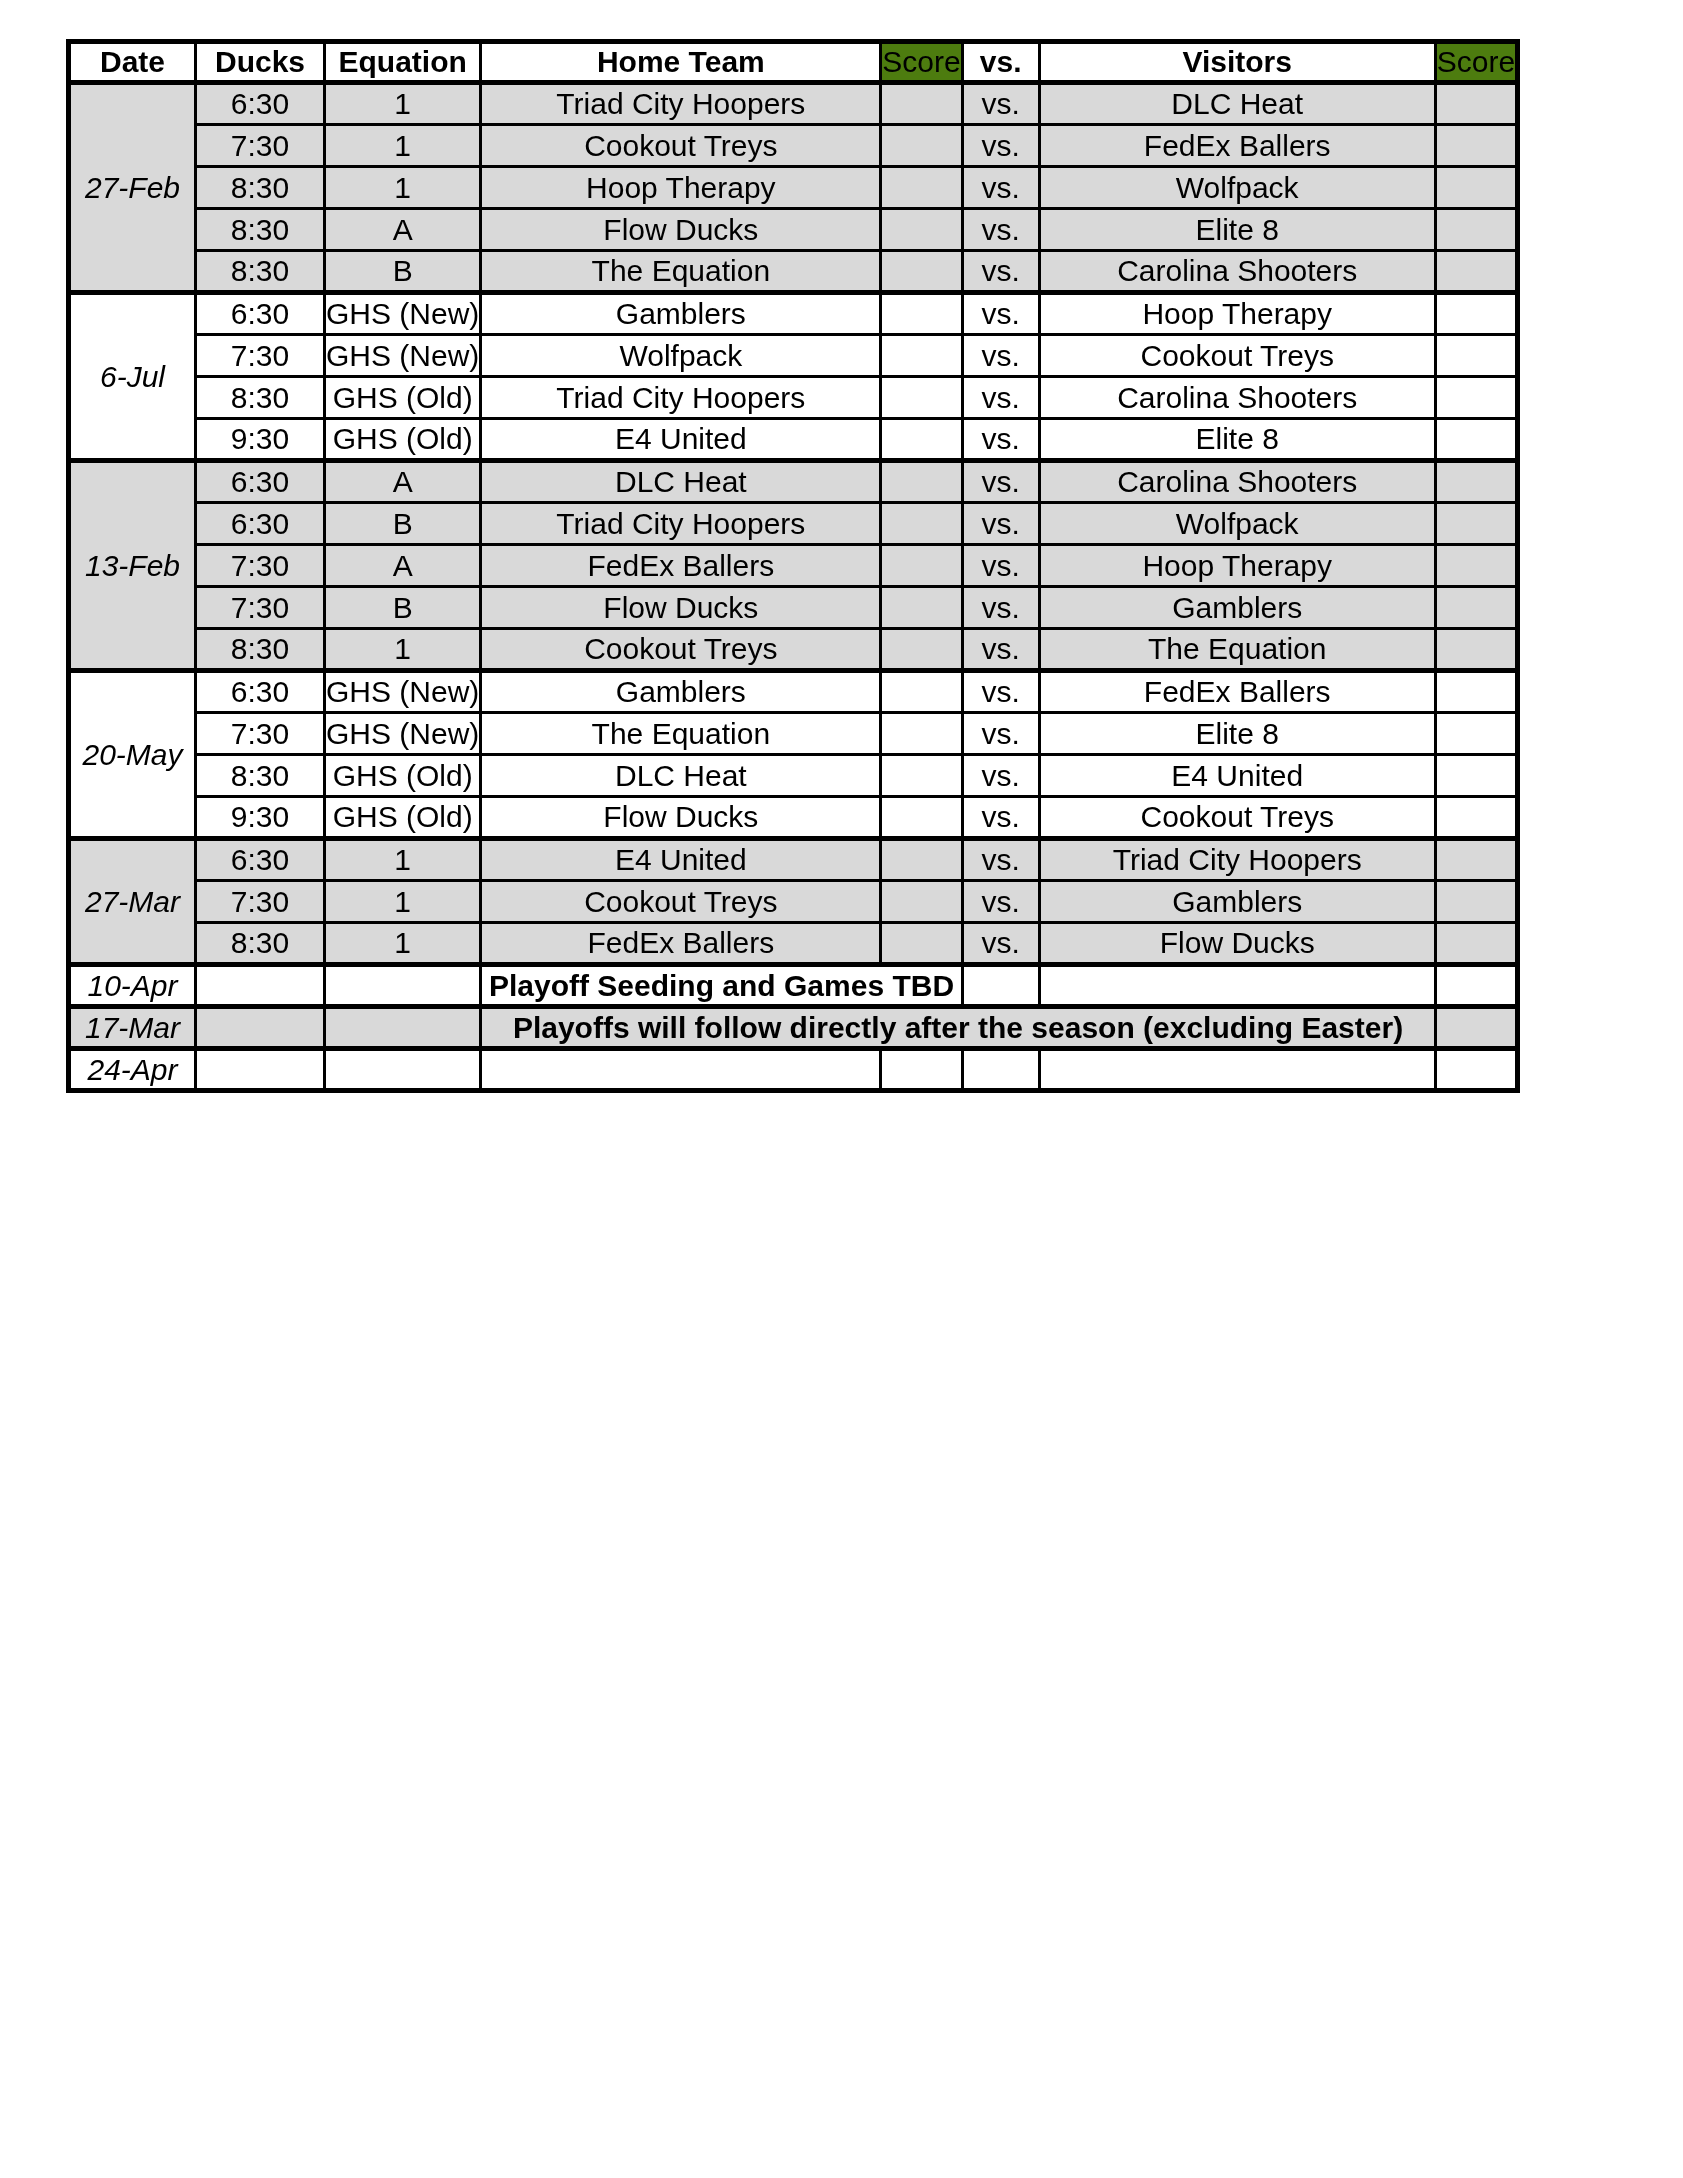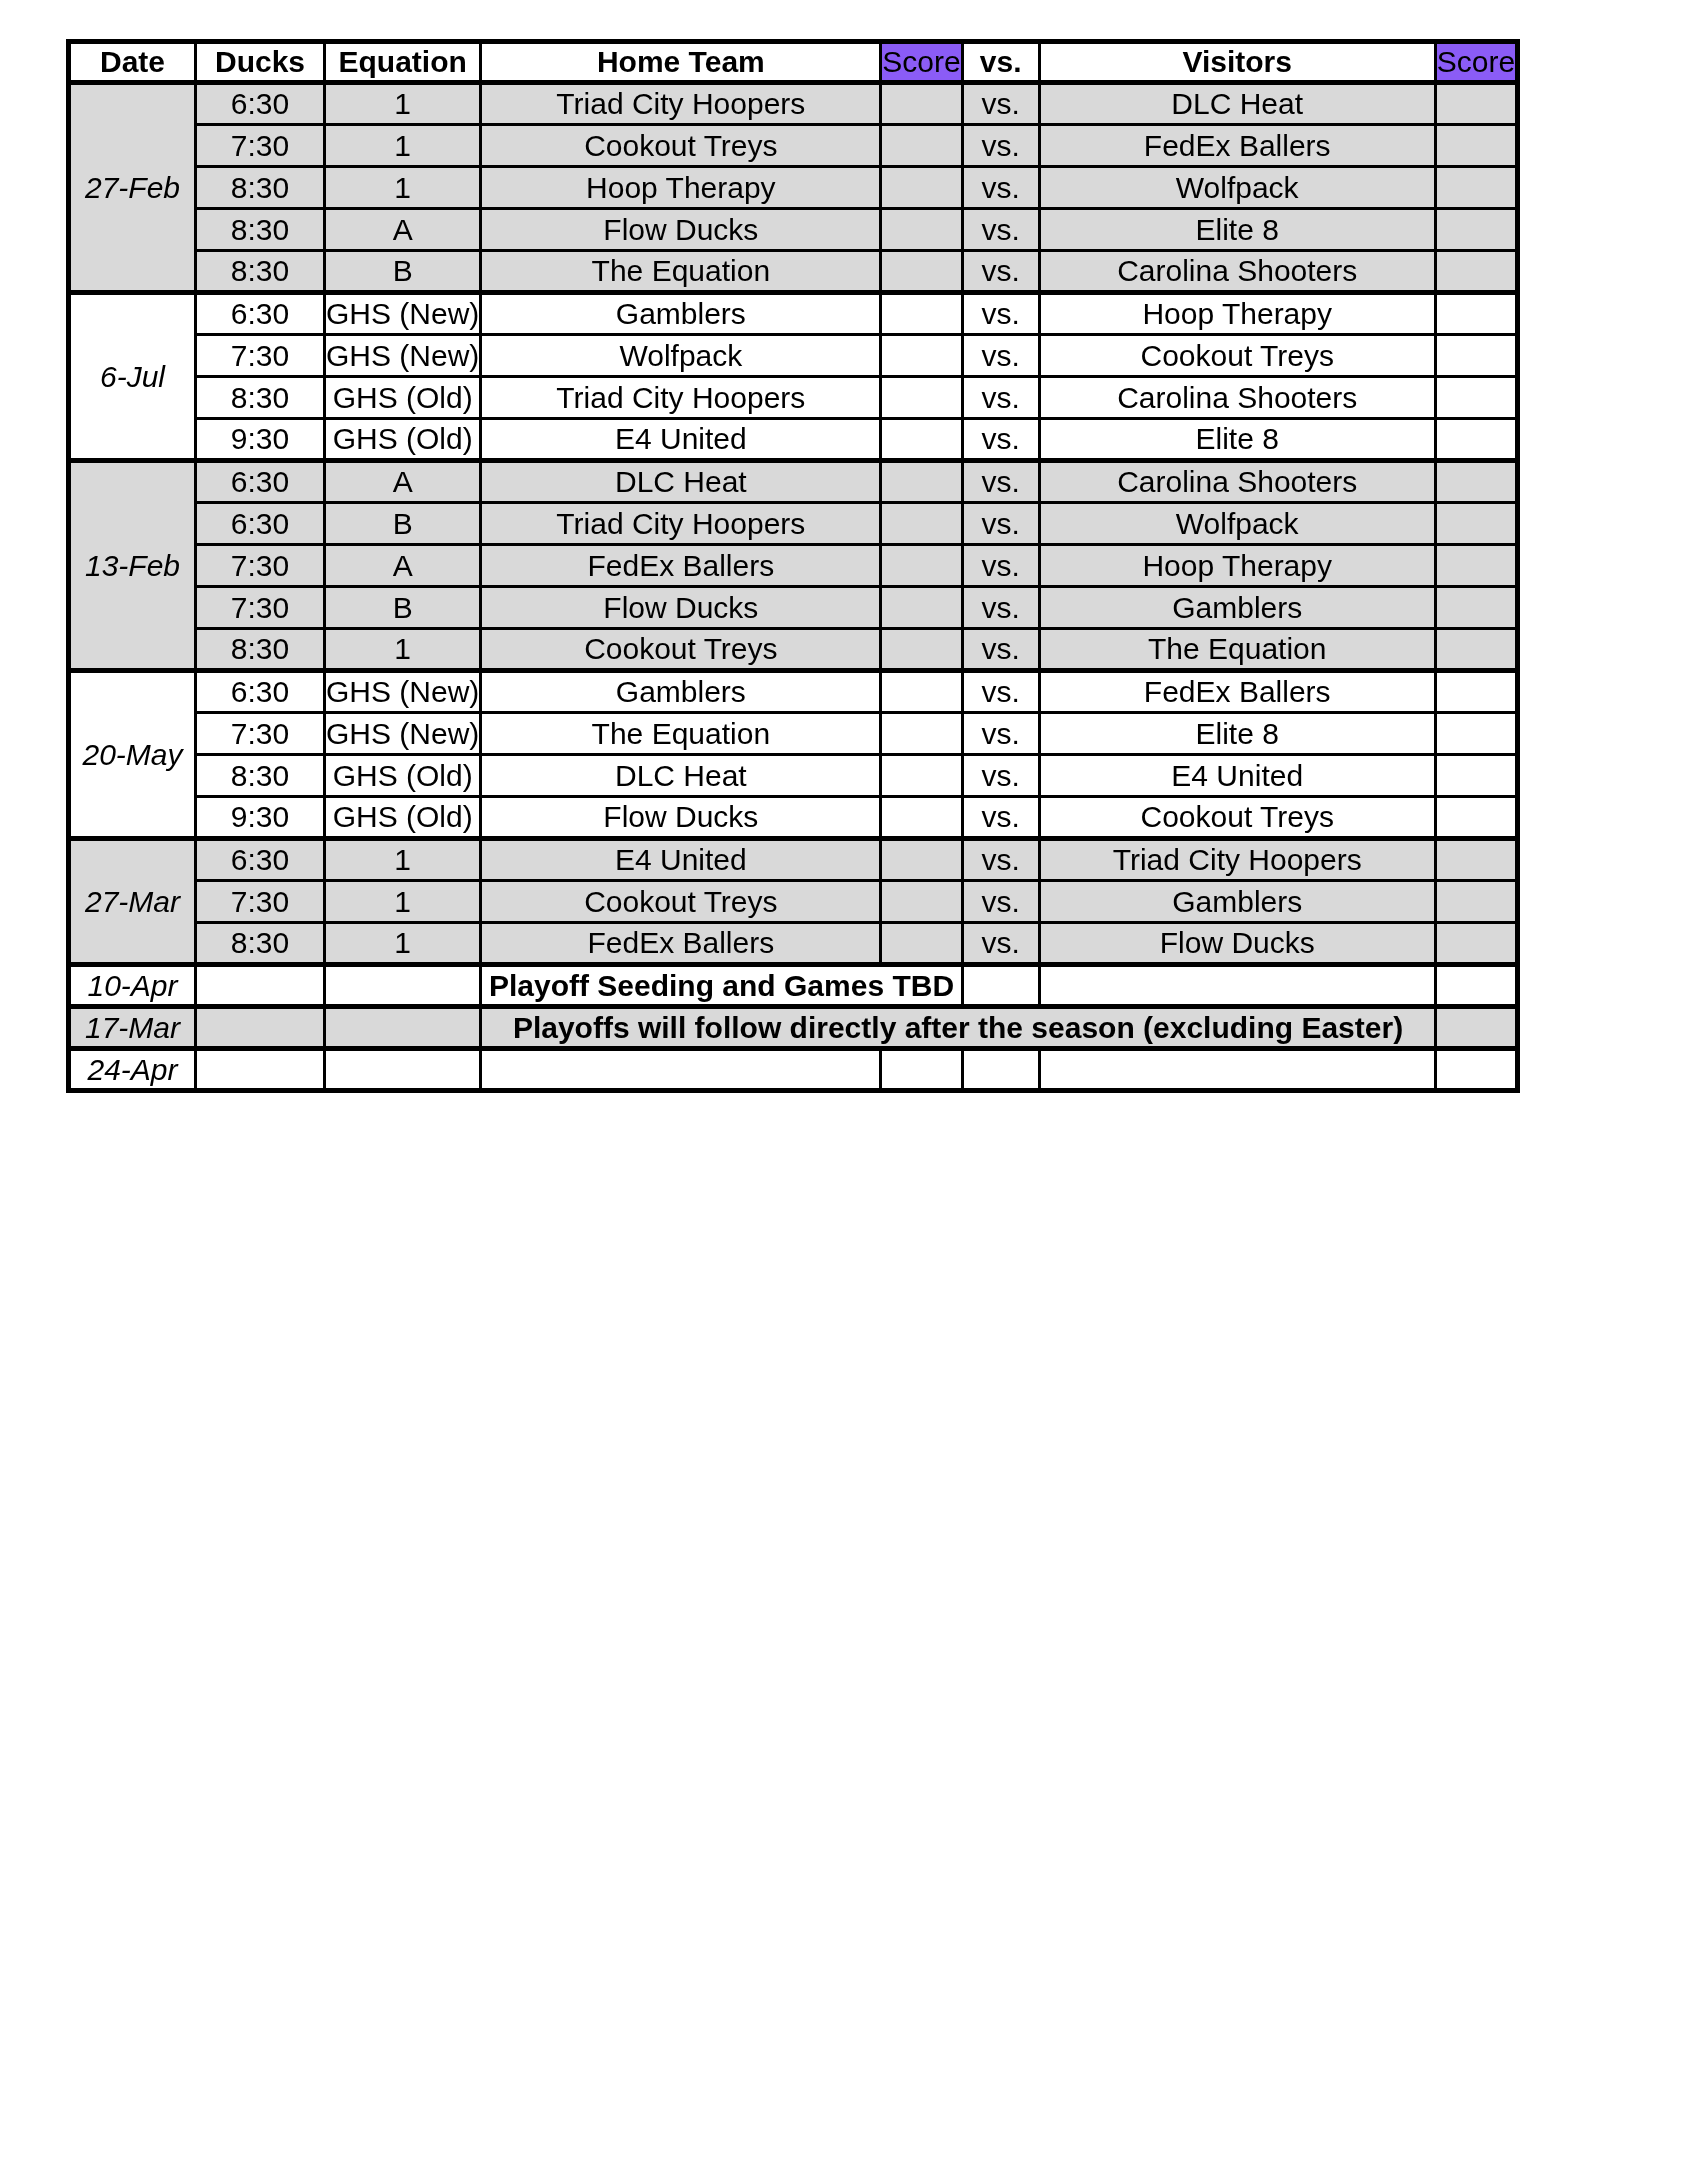--- a/index.html
+++ b/index.html
@@ -41,21 +41,21 @@
   table.schedule tbody tr { height: 42px; }
 
   th.main-hdr {
     font-weight: 700;
     font-size: 32px;
     background: #ffffff;
   }
   th.score-hdr {
     font-weight: 400;
     font-size: 22px;
-    background: #8b5cf6;
+    background: #4d7c0f;
   }
   th.vs-hdr {
     font-weight: 700;
     font-size: 30px;
     background: #ffffff;
   }
   tr.shaded td { background: #d9d9d9; }
   tr.plain td  { background: #ffffff; }
 
   td.date-cell { font-size: 31px; font-style: italic; }

